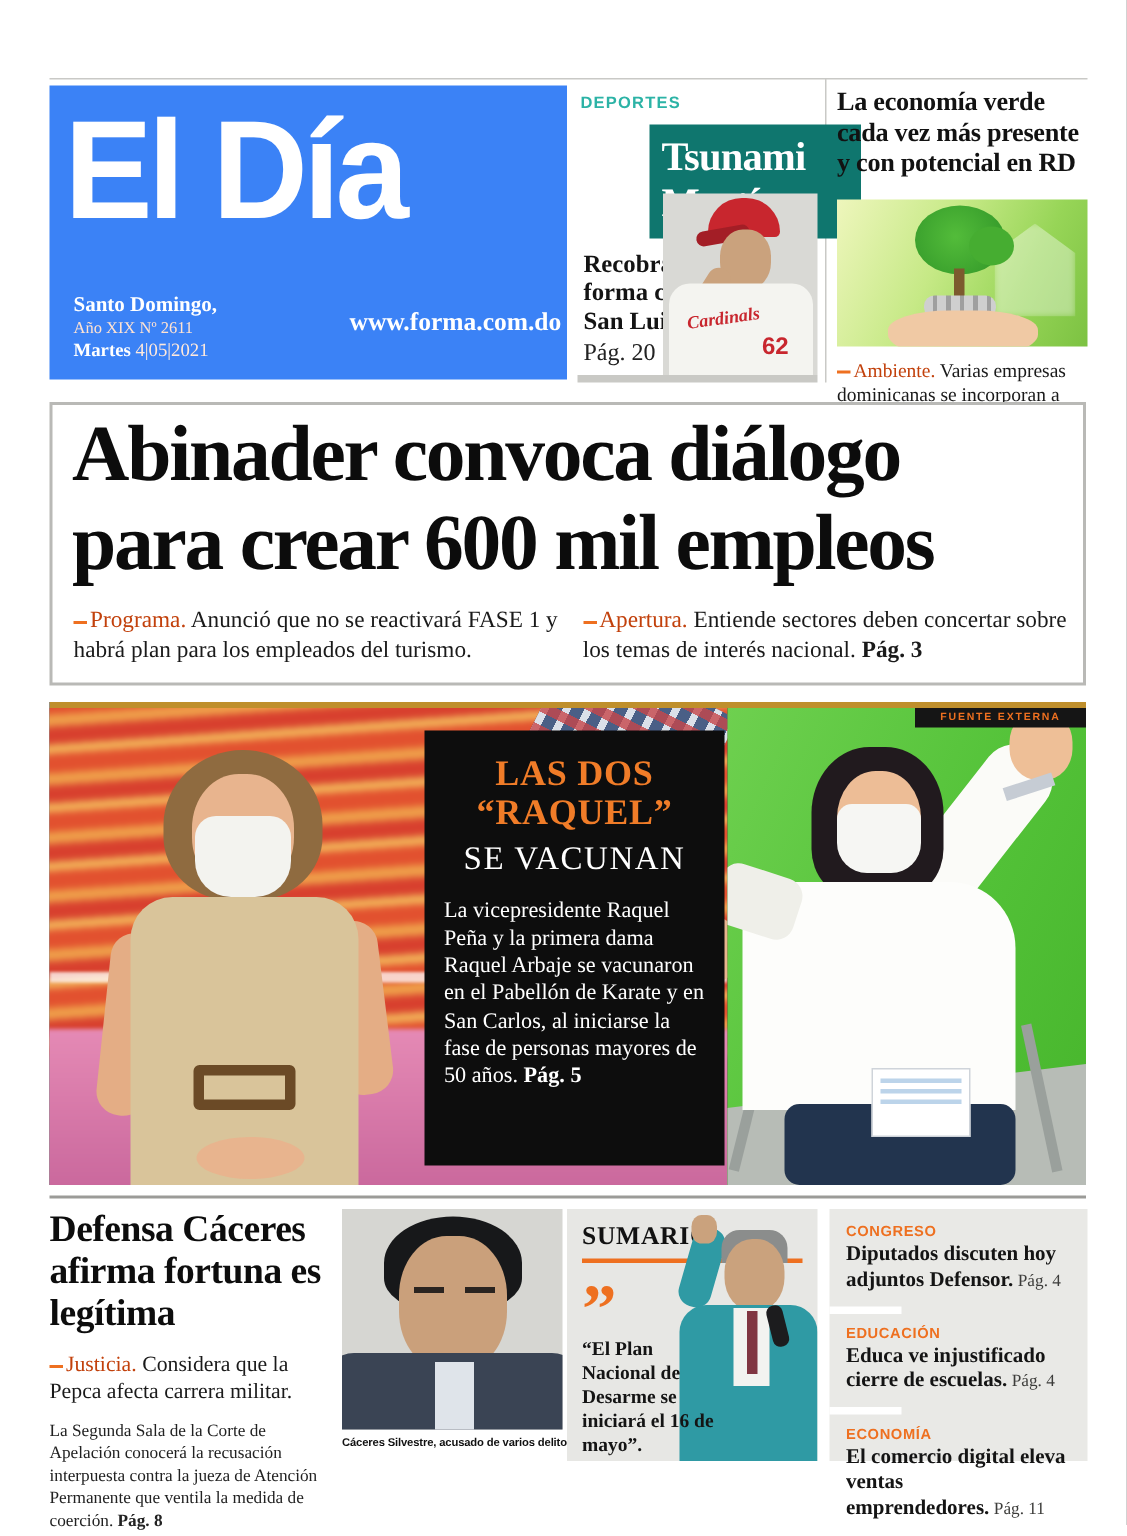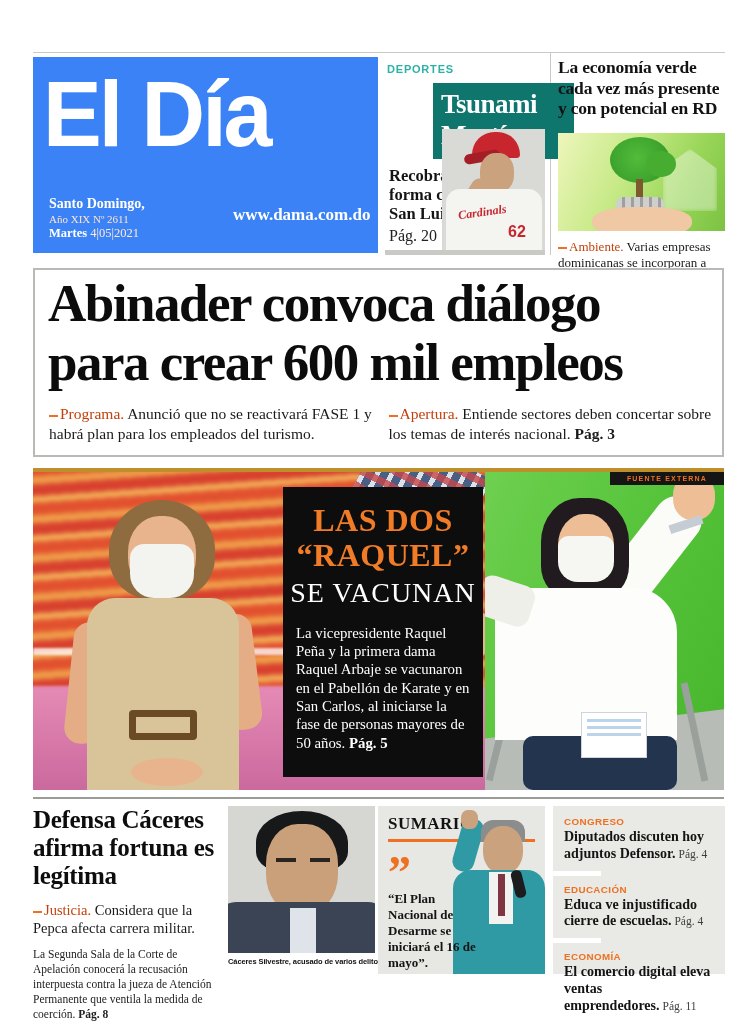--- a/index.html
+++ b/index.html
@@ -90,22 +90,22 @@
   .a-hair { position:absolute; left:56px; top:26px; width:88px; height:100px; background:#211a1e; border-radius:44% 44% 32% 32%; }
   .a-face { position:absolute; left:73px; top:42px; width:56px; height:68px; background:#edbd96; border-radius:46%; }
   .a-mask { position:absolute; left:73px; top:64px; width:56px; height:46px; background:#f6f6f3; border-radius:10px 10px 20px 20px; }
   .a-shirt { position:absolute; left:10px; top:116px; width:182px; height:152px; background:#fdfdfb; border-radius:32px 44px 0 0; }
   .a-glove { position:absolute; left:-8px; top:108px; width:56px; height:42px; background:#efefe9; border-radius:12px; transform:rotate(18deg); }
   .a-card { position:absolute; left:96px; top:240px; width:66px; height:46px; background:#fff; border:1px solid #cfd4da; padding:6px 5px 0; }
   .a-card i { display:block; height:3px; background:#bcd4ea; margin-bottom:4px; }
   .a-skirt { position:absolute; left:38px; top:264px; width:154px; height:54px; background:#22344e; border-radius:10px; }
   .credit { position:absolute; right:0; top:4px; width:114px; height:13px; background:#151515; color:#ee7020; font-family:"Liberation Sans",sans-serif; font-weight:bold; font-size:7px; letter-spacing:1.2px; text-align:center; line-height:13px; z-index:6; }
   .overlay { position:absolute; left:250px; top:19px; width:200px; height:290px; background:#0d0d0d; z-index:7; text-align:center; padding-top:16px; }
-  .ov-t1 { color:#f07c28; font-weight:bold; font-size:32px; line-height:1.1; letter-spacing:.5px; }
-  .ov-t3 { color:#fff; font-size:28px; line-height:1.3; letter-spacing:1px; margin-top:2px; }
+  .ov-t1 { color:#f07c28; font-weight:bold; font-size:24px; line-height:1.1; letter-spacing:.5px; }
+  .ov-t3 { color:#fff; font-size:22px; line-height:1.3; letter-spacing:1px; margin-top:2px; }
   .ov-body { color:#fff; font-size:14.8px; line-height:1.24; text-align:left; padding:12px 13px 0; }
 
   
   .sec-rule { left:33px; top:797px; width:691px; height:2px; background:#9b9b98; }
   .def-col { left:33px; top:806px; width:192px; height:170px; }
   .def-hl { font-weight:bold; font-size:25px; line-height:1.12; letter-spacing:-.3px; color:#0d0d0d; }
   .def-kick { margin-top:11px; font-size:14.5px; line-height:1.25; color:#1a1a1a; }
   .def-body { margin-top:10px; font-size:11.5px; line-height:1.3; color:#222; }
   .cac-col { left:228px; top:806px; width:147px; }
   .cac-photo { position:relative; width:147px; height:147px; background:#d6d6d2; overflow:hidden; }
@@ -144,21 +144,21 @@
   <div class="abs top-rule"></div>
   <div class="abs vline"></div>
 
   <div class="abs masthead">
     <div class="mast-title">El Día</div>
     <div class="mast-date">
       <div class="md1">Santo Domingo,</div>
       <div class="md2">Año XIX Nº 2611</div>
       <div class="md3"><b>Martes</b> <span>4|05|2021</span></div>
     </div>
-    <div class="mast-site">www.dama.com.do</div>
+    <div class="mast-site">www.forma.com.do</div>
   </div>
 
   <div class="abs dep-col">
     <div class="dep-kicker">DEPORTES</div>
     <div class="dep-box">
       <div class="dep-title">
         <div>Tsunami</div>
         <div>Martínez</div>
       </div>
     </div>

